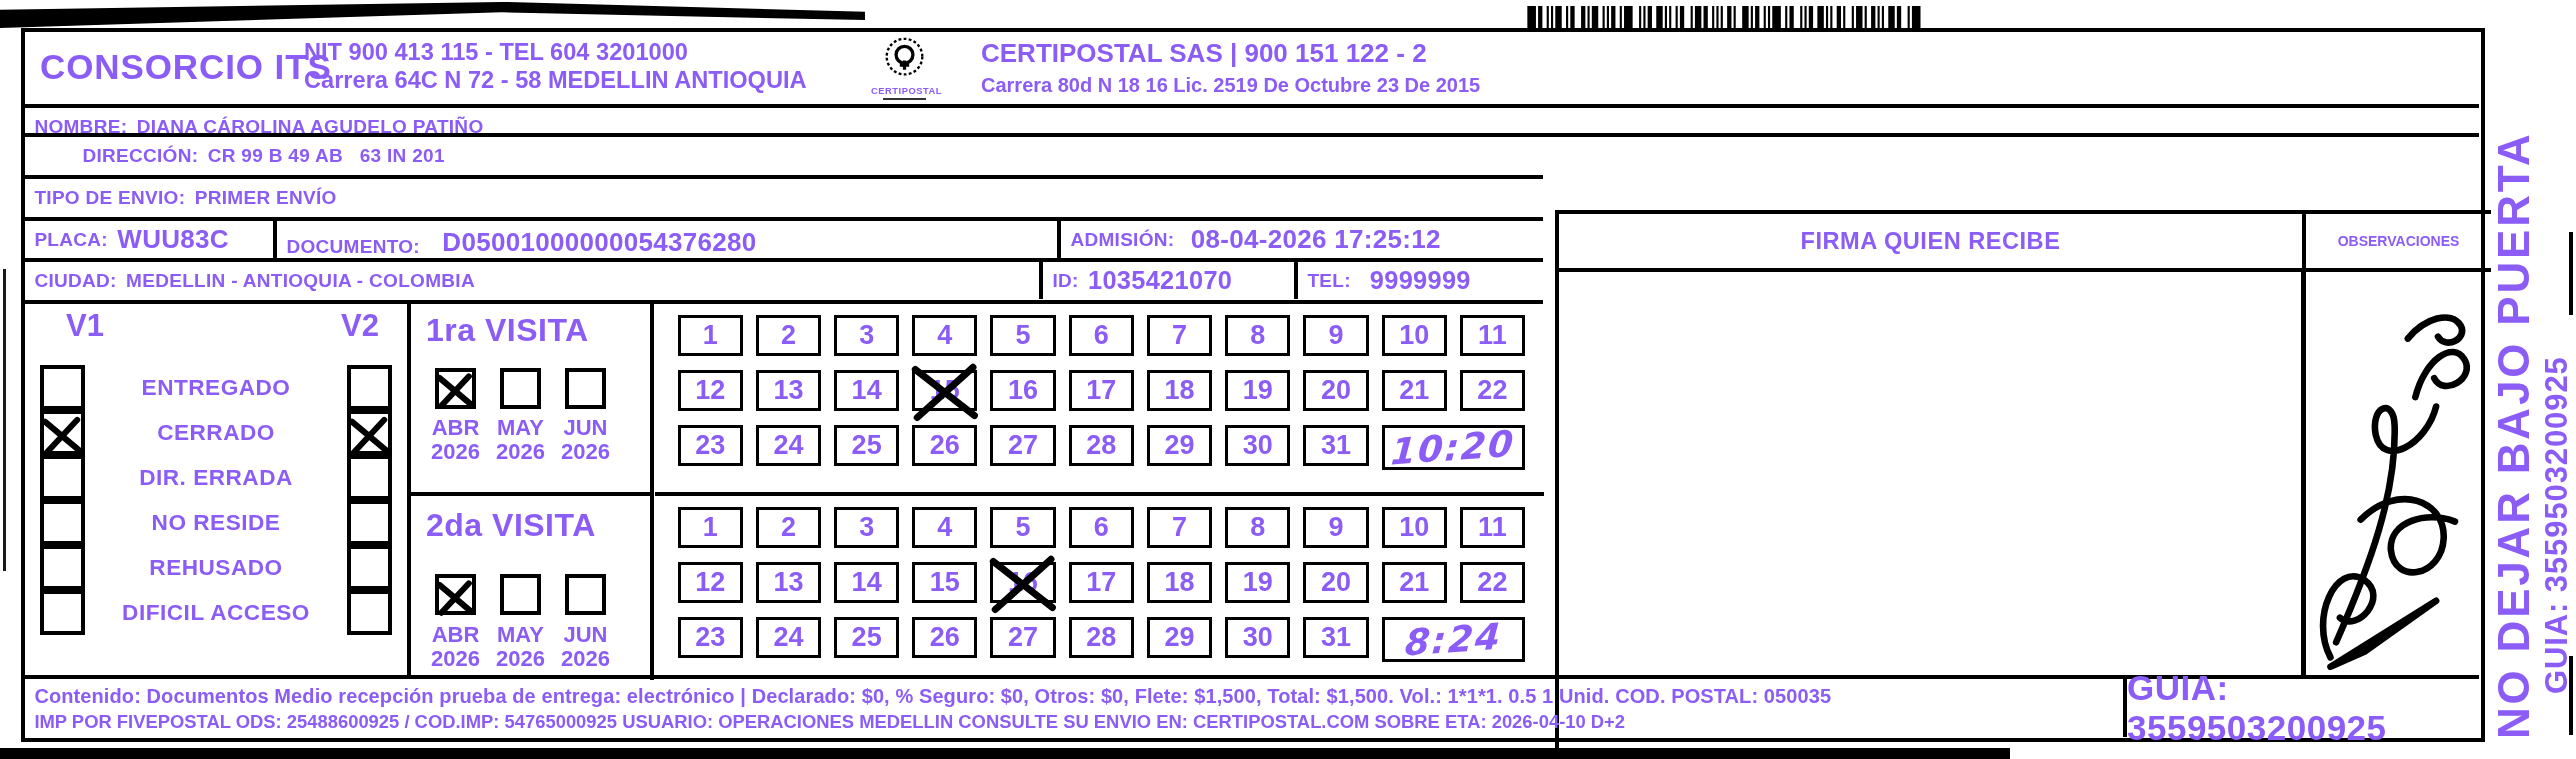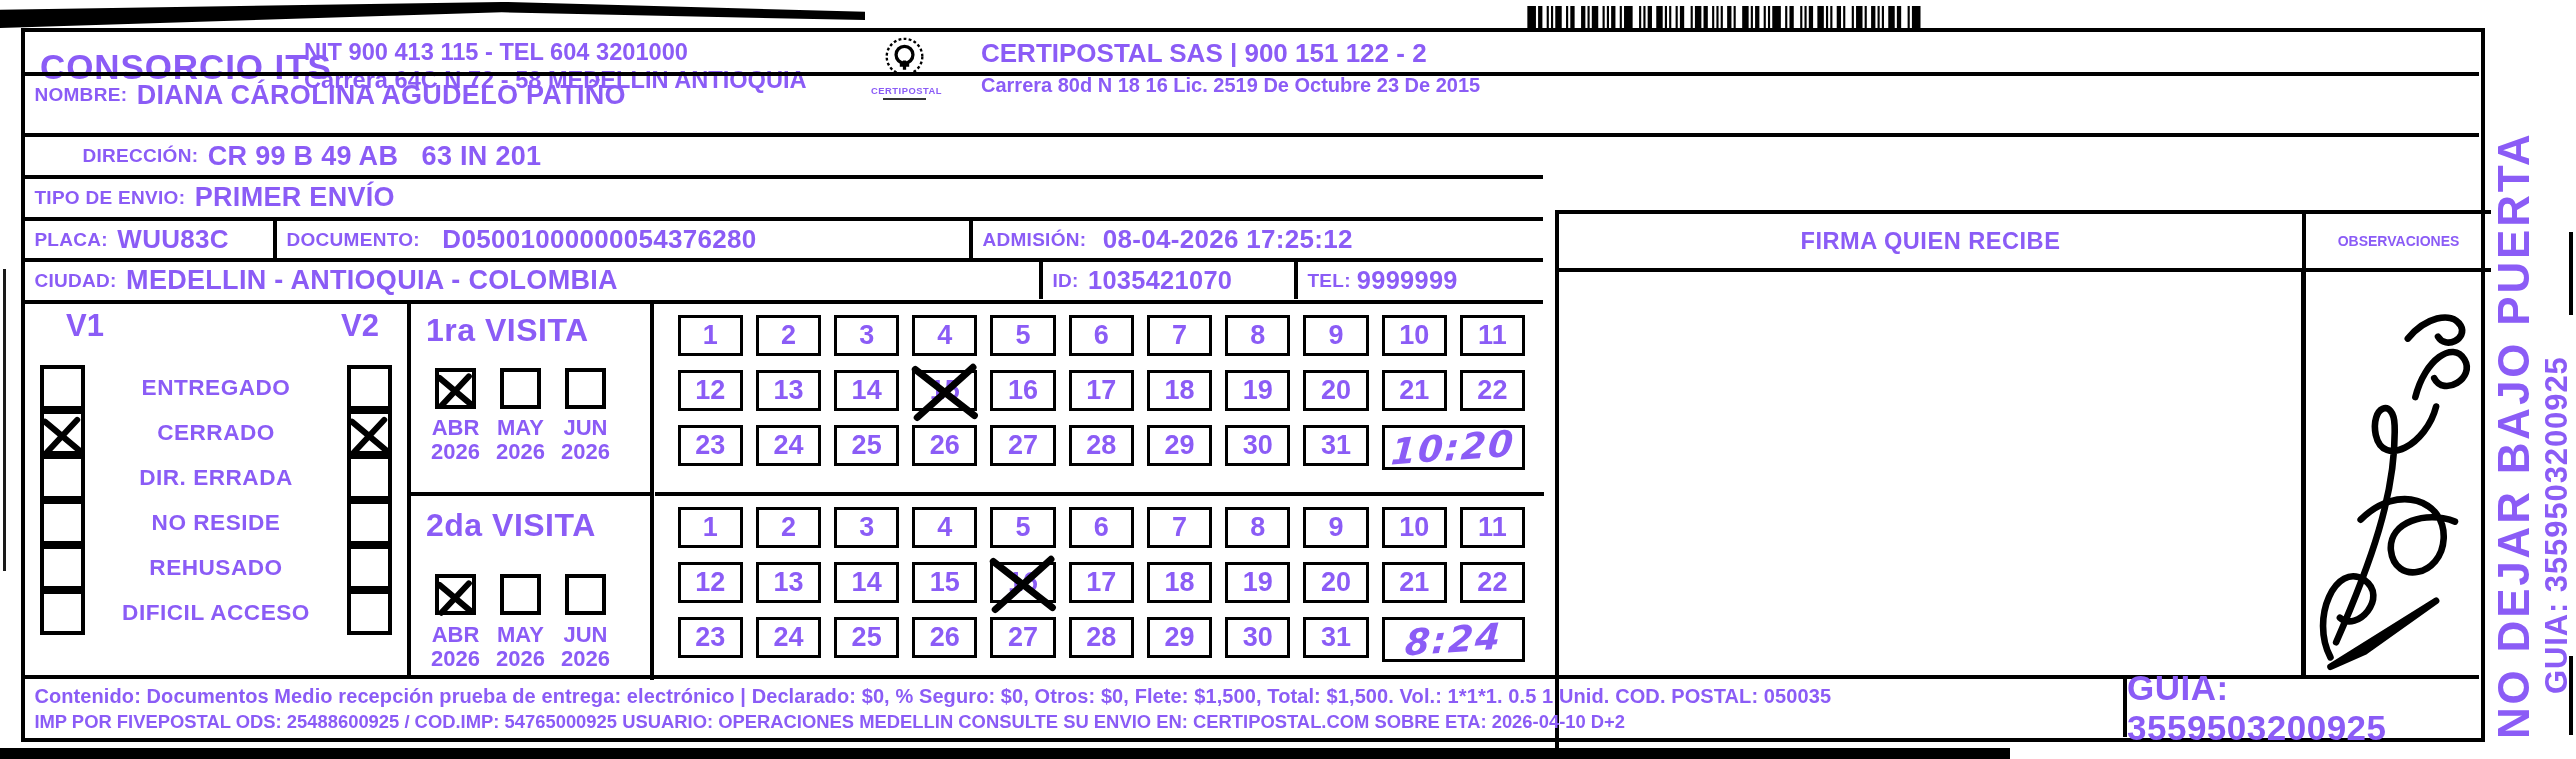--- a/index.html
+++ b/index.html
@@ -10,21 +10,21 @@
   .top-smudge{left:0;top:1.9px;width:865px;height:26px;background:#000;
     clip-path:polygon(0 30%,58% 0%,100% 38%,100% 70%,58% 40%,0 100%);}
   .bottom-bar{left:0;top:748px;width:2010px;height:11.3px;background:#000;}
   .left-artifact{left:2.8px;top:269px;width:2.8px;height:302px;background:#1a1a1a;}
   .right-mark1{left:2569px;top:232px;width:3.8px;height:83px;background:#000;}
   .right-mark2{left:2569px;top:656px;width:3.8px;height:79px;background:#000;}
   
   .doc{left:21px;top:28px;width:2464px;height:714px;border:4.7px solid #000;box-sizing:border-box;background:#fff;}
   .row{position:absolute;left:0;box-sizing:border-box;border-top:4.7px solid #000;display:flex;align-items:center;}
   .lbl{font-size:19px;letter-spacing:0.3px;margin:0 9.4px 0 9.4px;white-space:nowrap;}
-  .val{font-size:27px;letter-spacing:0.3px;white-space:pre;}
+  .val{font-size:19px;letter-spacing:0.3px;white-space:pre;}
   .cellsplit{border-left:4.7px solid #000;height:100%;display:flex;align-items:center;box-sizing:border-box;}
   
   .consorcio{left:15px;top:15px;font-size:35px;letter-spacing:0.9px;}
   .sender{left:279px;top:5.7px;font-size:23.6px;line-height:1.22;}
   .logo-wrap{left:846px;top:3.8px;width:66px;text-align:center;}
   .logo-cap{font-size:9.4px;letter-spacing:0.5px;margin-top:0.9px;}
   .logo-sub{height:2.8px;background:#000;width:43px;margin:1.9px auto 0;opacity:.8;}
   .carrier{left:956px;top:5.7px;}
   .carrier .l1{font-size:26px;}
   .carrier .l2{font-size:20px;margin-top:5.7px;}
@@ -164,60 +164,60 @@
         <path d="M24 26 L24 36 M19 31 L29 31" stroke="#000" stroke-width="3.5" fill="none"></path>
       </svg>
       <div class="logo-cap">CERTIPOSTAL</div>
       <div class="logo-sub"></div>
     </div>
     <div class="abs carrier">
       <div class="l1">CERTIPOSTAL SAS | 900 151 122 - 2</div>
       <div class="l2">Carrera 80d N 18 16  Lic. 2519 De Octubre 23 De 2015</div>
     </div>
 
-    <div class="row" style="top:40px;height:42px;width:2454px;align-items:center;">
+    <div class="row" style="top:72px;height:42px;width:2454px;align-items:center;">
       <span class="lbl">NOMBRE:</span>
       <span class="val">DIANA CÁROLINA AGUDELO PATIÑO</span>
     </div>
     <div class="row" style="top:101px;height:42px;width:2454px;padding-left:48px;">
       <span class="lbl">DIRECCIÓN:</span>
       <span class="val">CR 99 B 49 AB   63 IN 201</span>
     </div>
 
     <div class="row" style="top:143px;height:41px;width:1518px;">
       <span class="lbl">TIPO DE ENVIO:</span>
       <span class="val">PRIMER ENVÍO</span>
     </div>
 
     <div class="row" style="top:185px;height:41px;width:1518px;">
       <div style="width:248px;height:100%;display:flex;align-items:center;">
         <span class="lbl">PLACA:</span>
         <span class="val" style="font-size:26px;">WUU83C</span>
       </div>
-      <div class="cellsplit" style="width:696px;">
+      <div class="cellsplit" style="width:784px;align-items:flex-end;">
         <span class="lbl">DOCUMENTO:</span>
         <span class="val" style="font-size:26px;margin-left:13px;">D05001000000054376280</span>
       </div>
       <div class="cellsplit" style="flex:1;">
         <span class="lbl">ADMISIÓN:</span>
         <span class="val" style="font-size:26px;margin-left:7px;">08-04-2026 17:25:12</span>
       </div>
     </div>
 
     <div class="row" style="top:226px;height:41px;width:1518px;">
       <div style="width:1014px;height:100%;display:flex;align-items:center;">
         <span class="lbl">CIUDAD:</span>
         <span class="val">MEDELLIN - ANTIOQUIA - COLOMBIA</span>
       </div>
       <div class="cellsplit" style="width:255px;">
         <span class="lbl">ID:</span>
         <span class="val" style="font-size:25.4px;">1035421070</span>
       </div>
       <div class="cellsplit" style="flex:1;">
-        <span class="lbl" style="margin-right:6px;">TEL:</span>
+        <span class="lbl" style="margin-right:19px;">TEL:</span>
         <span class="val" style="font-size:25.4px;">9999999</span>
       </div>
     </div>
 
     <div class="abs" style="left:0;top:268px;width:1518px;height:375px;border-top:4.7px solid #000;box-sizing:border-box;">
 
       <div class="abs vpanel">
         <div class="vhead">
           <span>V1</span>
           <span>V2</span>

